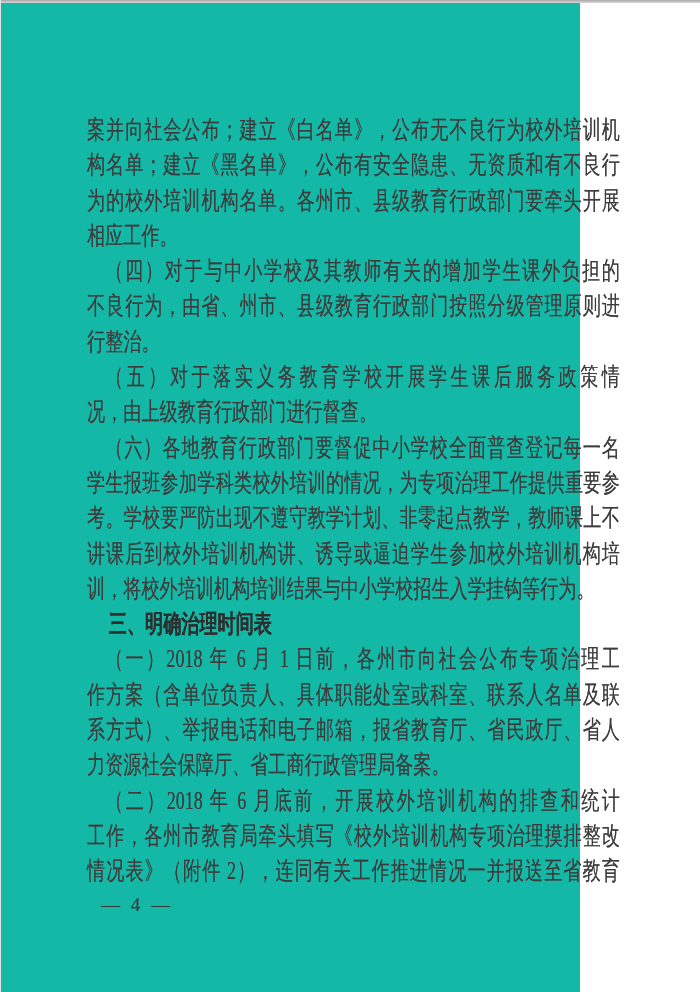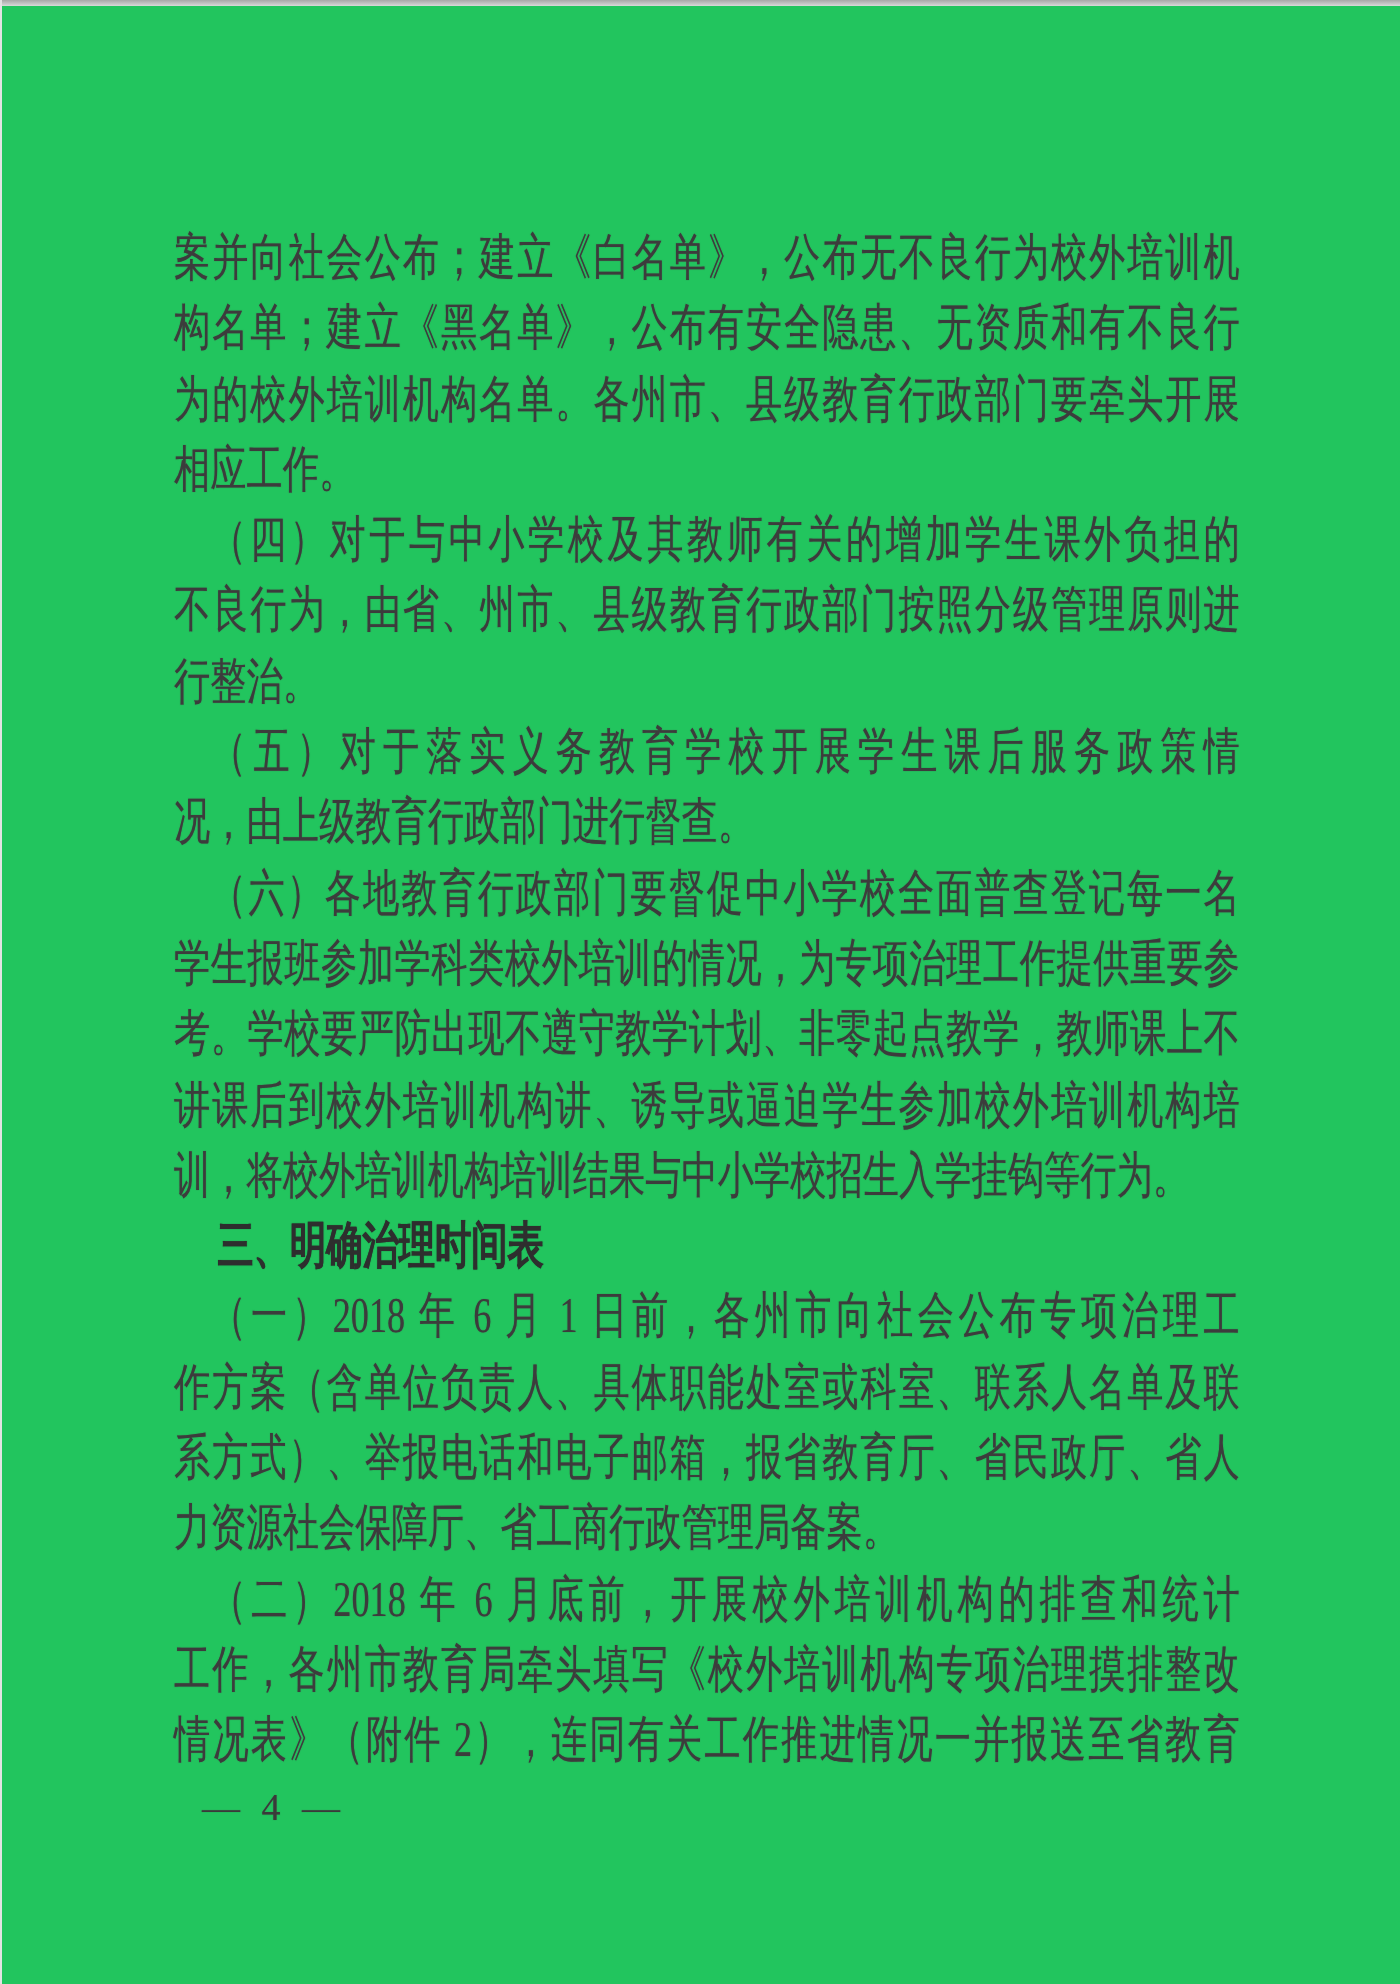--- a/index.html
+++ b/index.html
@@ -6,23 +6,23 @@
     margin: 0;
     padding: 0;
     width: 700px;
     height: 992px;
     background: #ffffff;
     overflow: hidden;
     font-family: "Liberation Serif", serif;
   }
   .page {
     position: relative;
-    width: 700px;
+    width: 580px;
     height: 992px;
-    background: #22c55e;
+    background: #14b8a6;
   }
   .scan-edge-top {
     position: absolute;
     left: 0; top: 0;
     width: 700px; height: 3px;
     background: linear-gradient(to bottom, #a7a7a7, #d9d9d9);
   }
   .scan-edge-left {
     position: absolute;
     left: 0; top: 0;

